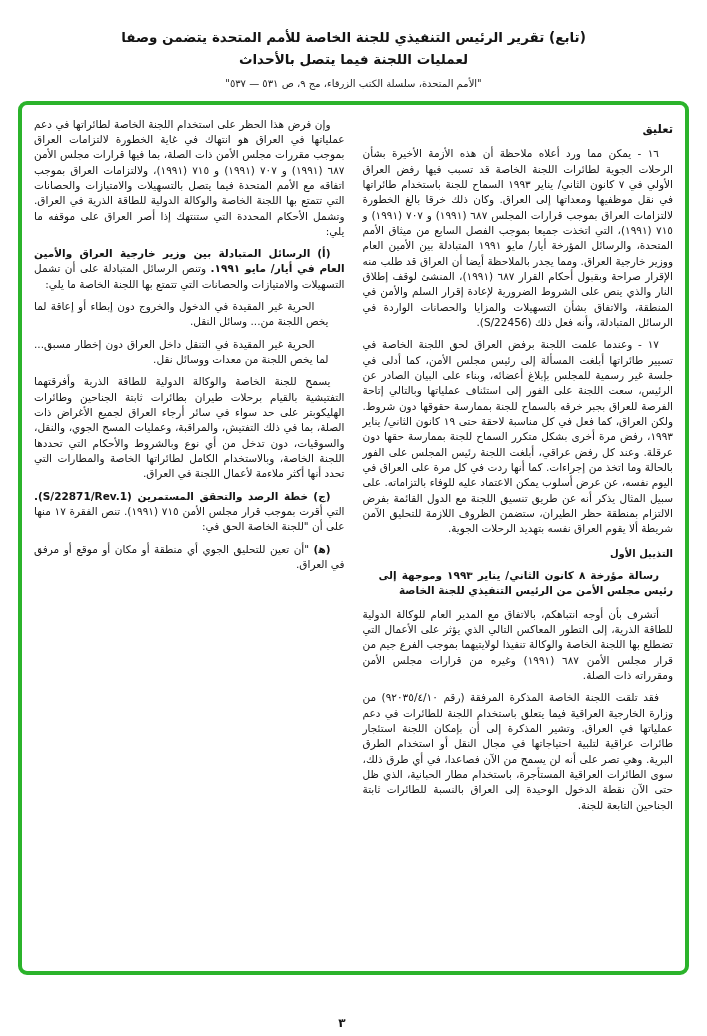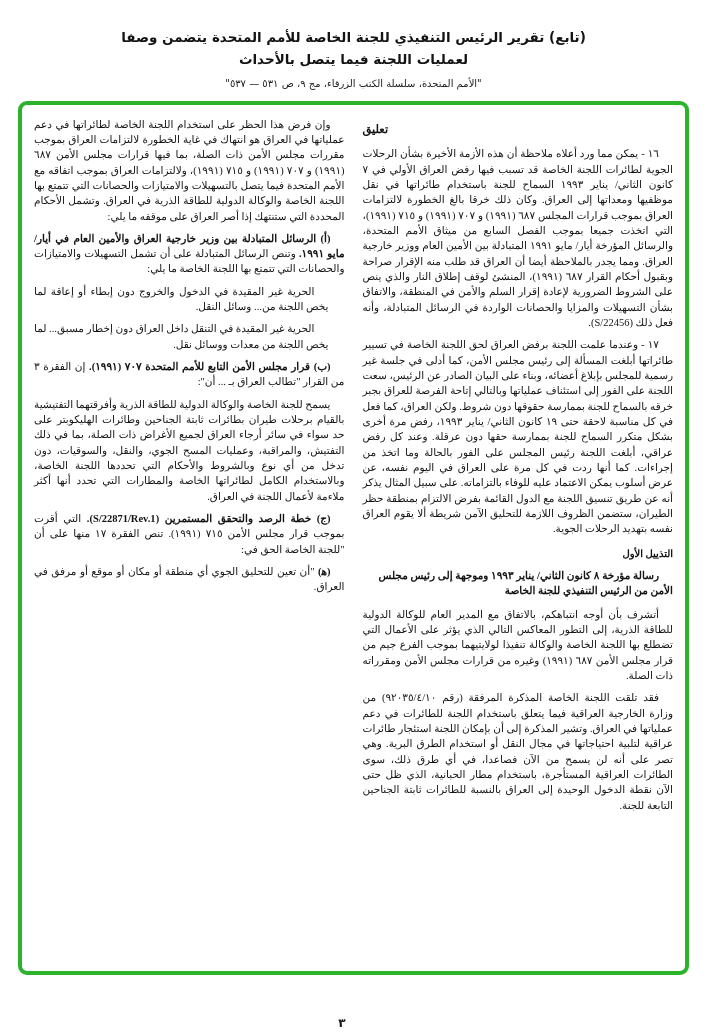--- a/index.html
+++ b/index.html
@@ -10,23 +10,23 @@
   }
   .doc-header{padding-top:26px;text-align:center;}
   .doc-header .h-line{font-weight:bold;font-size:13.5px;line-height:1.65;}
   .doc-header .h-source{font-size:10px;margin-top:7px;color:#222;}
   .frame{
     margin:12px 18px 0 18px;
     border:4px solid #2bb32b;border-radius:9px;
     padding:12px 12px;height:842px;overflow:hidden;
     display:flex;gap:18px;background:#ffffff;
   }
-  .col{flex:1 1 0;min-width:0;font-size:10.5px;line-height:1.46;text-align:justify;font-family:Liberation Serif, serif;}
+  .col{flex:1 1 0;min-width:0;font-size:10.5px;line-height:1.46;text-align:justify;}
   .col p{margin:0 0 7px 0;text-indent:14px;}
-  .col-heading{font-weight:bold;text-align:left;font-size:11.5px;margin:4px 0 9px 0;}
+  .col-heading{font-weight:bold;text-align:right;font-size:11.5px;margin:4px 0 9px 0;}
   .appendix-heading{font-weight:bold;text-align:right;font-size:10px;margin:10px 0 7px 0;}
   .appendix-subtitle{font-weight:bold;margin:0 0 8px 16px;text-indent:14px;}
   .item-label{font-weight:bold;}
   .bold{font-weight:bold;margin-top:37px;}
   .indent{margin-right:16px !important;text-indent:10px;}
   .page-number{
     position:absolute;bottom:6px;left:0;right:0;
     text-align:center;font-size:12px;font-weight:bold;
   }
 </style>
@@ -58,25 +58,20 @@
 
       <p>
         <span class="item-label">(أ)</span>
         <span class="bold">الرسائل المتبادلة بين وزير خارجية العراق والأمين العام في أيار/ مايو ١٩٩١.</span>
         <span>وتنص الرسائل المتبادلة على أن تشمل التسهيلات والامتيازات والحصانات التي تتمتع بها اللجنة الخاصة ما يلي:</span>
       </p>
 
       <p class="indent">الحرية غير المقيدة في الدخول والخروج دون إبطاء أو إعاقة لما يخص اللجنة من... وسائل النقل.</p>
       <p class="indent">الحرية غير المقيدة في التنقل داخل العراق دون إخطار مسبق... لما يخص اللجنة من معدات ووسائل نقل.</p>
 
-      <p>
-        <span class="item-label">(ب)</span>
-        <span class="bold">قرار مجلس الأمن التابع للأمم المتحدة ٧٠٧ (١٩٩١).</span>
-        <span>إن الفقرة ٣ من القرار "تطالب العراق بـ ... أن":</span>
-      </p>
 
       <p>يسمح للجنة الخاصة والوكالة الدولية للطاقة الذرية وأفرقتهما التفتيشية بالقيام برحلات طيران بطائرات ثابتة الجناحين وطائرات الهليكوبتر على حد سواء في سائر أرجاء العراق لجميع الأغراض ذات الصلة، بما في ذلك التفتيش، والمراقبة، وعمليات المسح الجوي، والنقل، والسوقيات، دون تدخل من أي نوع وبالشروط والأحكام التي تحددها اللجنة الخاصة، وبالاستخدام الكامل لطائراتها الخاصة والمطارات التي تحدد أنها أكثر ملاءمة لأعمال اللجنة في العراق.</p>
 
       <p>
         <span class="item-label">(ج)</span>
         <span class="bold">خطة الرصد والتحقق المستمرين (S/22871/Rev.1).</span>
         <span>التي أقرت بموجب قرار مجلس الأمن ٧١٥ (١٩٩١). تنص الفقرة ١٧ منها على أن "للجنة الخاصة الحق في:</span>
       </p>
 
       <p>

